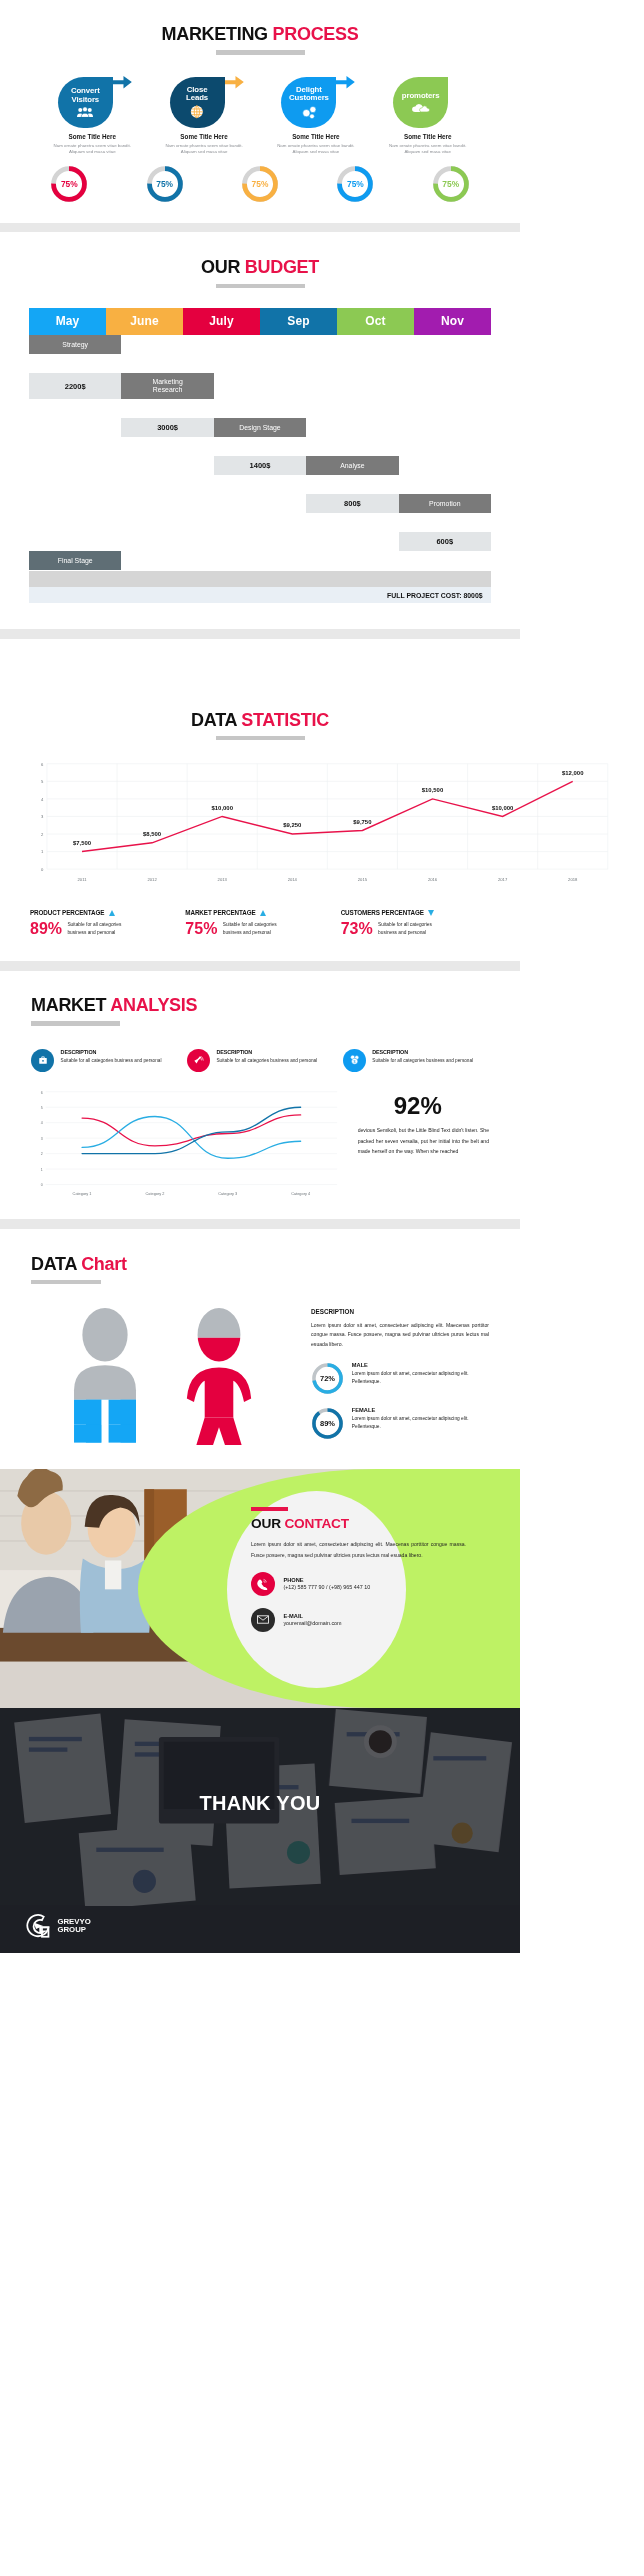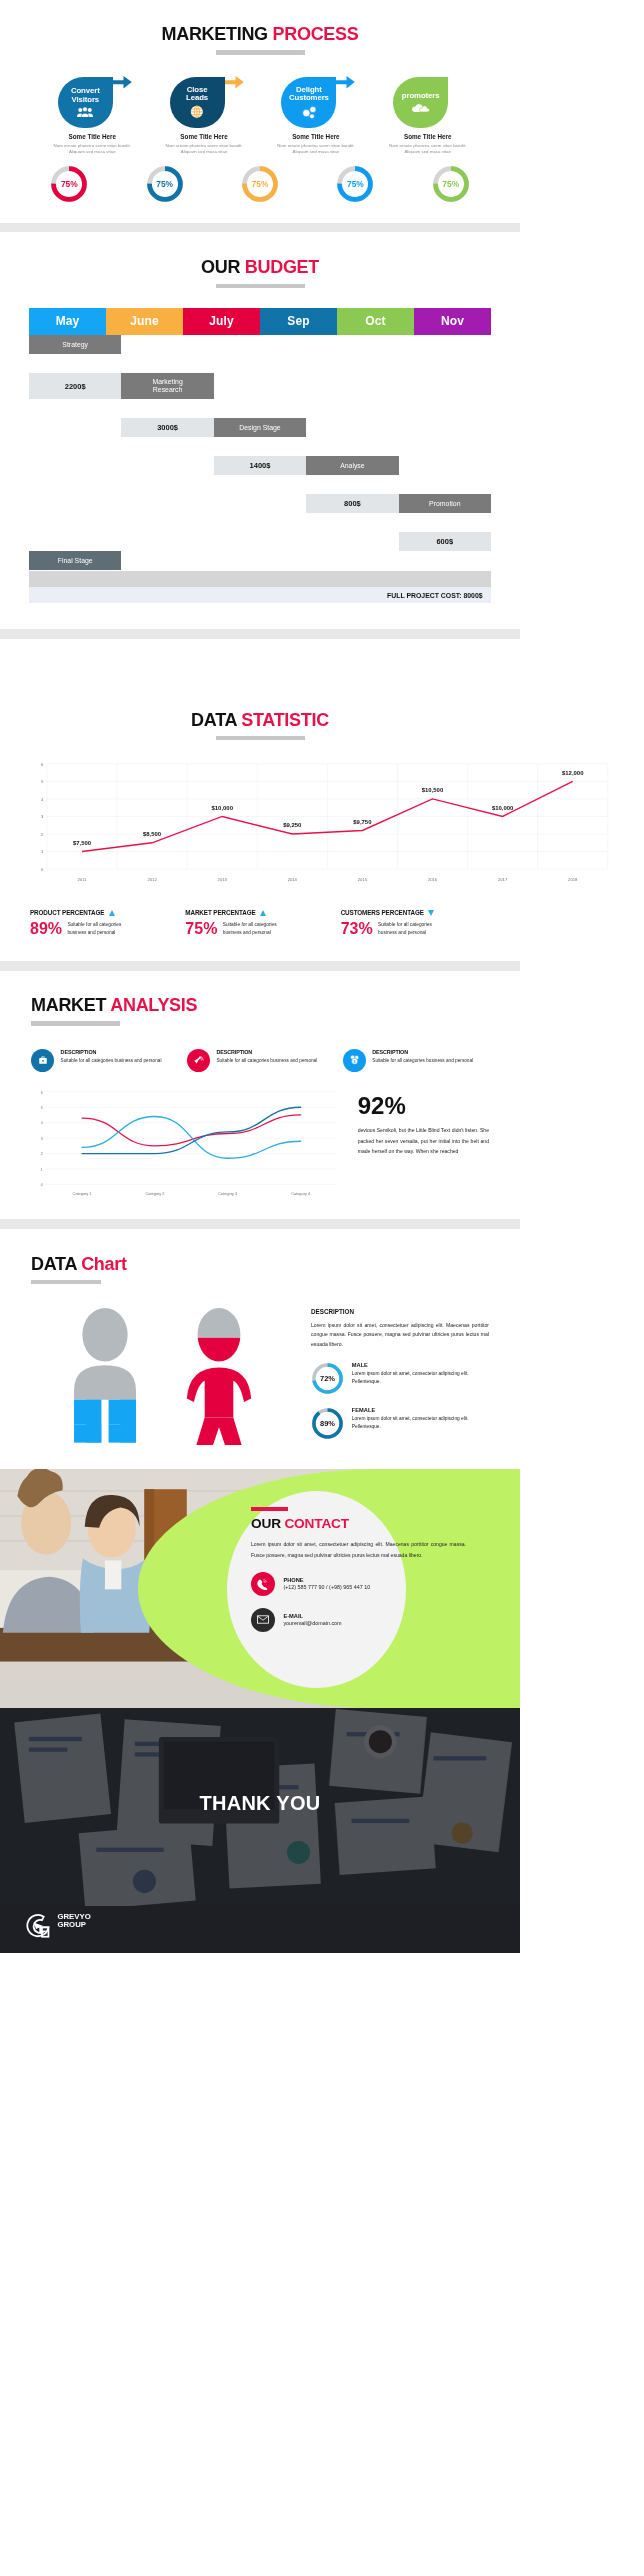--- a/index.html
+++ b/index.html
@@ -132,21 +132,21 @@
   .ma-circ {
     width: 23px; height: 23px; border-radius: 50%;
     display: flex; align-items: center; justify-content: center;
     flex: none;
   }
   .ma-title { font-size: 5.4px; font-weight: bold; color: #111; letter-spacing: -0.1px; }
   .ma-text { font-size: 4.7px; color: #2b2b2b; line-height: 1.8; margin-top: 2.4px; }
   .ma-bottom { display: flex; margin: 15.5px 31px 0 31px; gap: 16.7px; align-items: flex-start; }
   .ma-chart { flex: none; width: 310px; }
   .ma-right { flex: 1; padding-top: 7.2px; }
-  .big-pct { font-size: 24px; font-weight: bold; color: #111; line-height: 1; }
+  .big-pct { font-size: 24px; font-weight: bold; color: #111; line-height: 1; margin-left: 36px; }
   .big-text { font-size: 5.1px; color: #222; line-height: 2.0; margin-top: 7.2px; text-align: justify; }
 
   
   #data-chart { padding: 25px 0 24px 0; }
   .dc-head { padding-left: 31px; }
   .dc-body { display: flex; margin: 24px 31px 0 31px; gap: 18px; }
   .dc-figs { flex: none; width: 262px; display: flex; justify-content: center; gap: 30px; align-items: flex-end; }
   .dc-right { flex: 1; }
   .dc-desc-title { font-size: 6.3px; font-weight: bold; color: #111; }
   .dc-desc-text { font-size: 5.1px; color: #222; line-height: 1.95; margin-top: 5.4px; text-align: justify; }
@@ -189,21 +189,21 @@
     background: #2a2d33;
   }
   .ty-photo { position: absolute; inset: 0; }
   .ty-overlay { position: absolute; inset: 0; background: rgba(25,27,32,0.72); }
   .ty-text {
     position: absolute; left: 0; right: 0; top: 84px; text-align: center;
     color: #fff; font-size: 20px; font-weight: bold; letter-spacing: 0.3px;
   }
   .logo-wrap {
     position: absolute; left: 26px; bottom: 13px;
-    display: flex; gap: 5.4px;
+    display: flex; align-items: center; gap: 5.4px;
   }
   .logo-text { color: #fff; font-size: 7.8px; font-weight: bold; line-height: 1.05; }
 </style>
 </head>
 <body>
 
 <div class="page">
 
   <section class="section" id="marketing-process">
     <div class="head-center">

